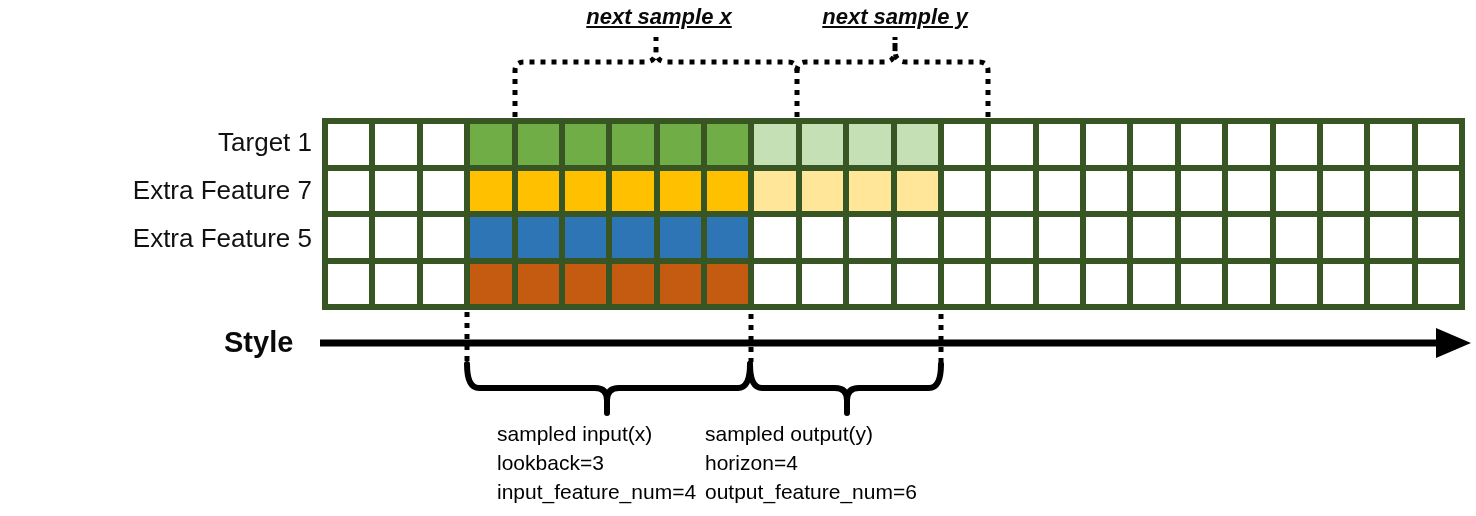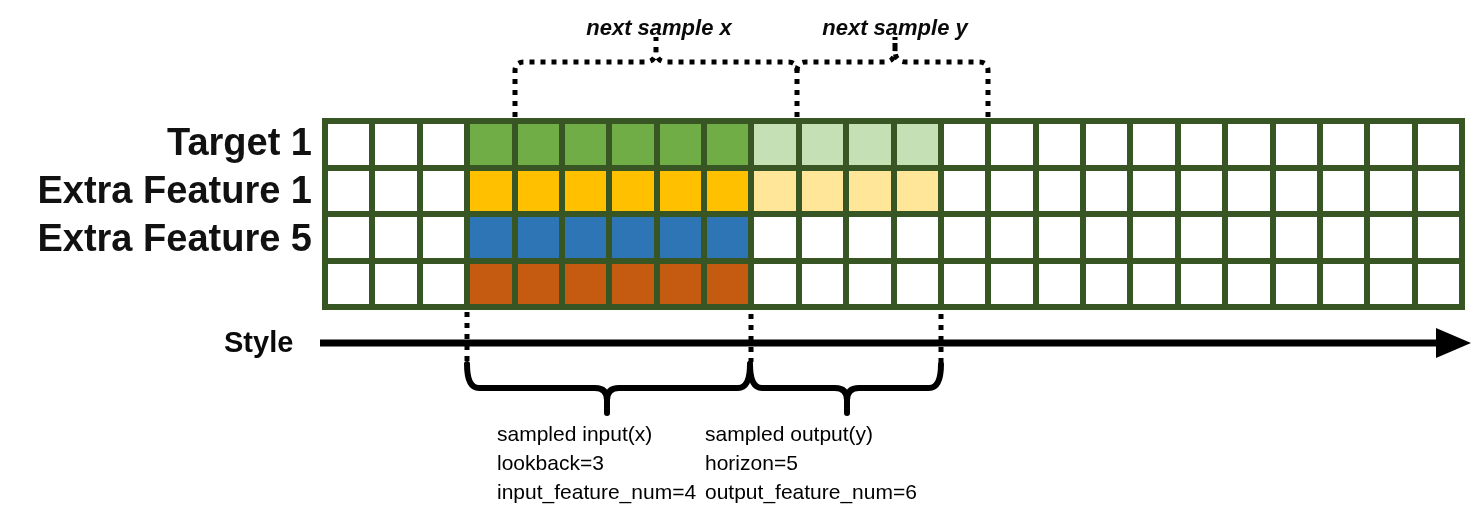--- a/index.html
+++ b/index.html
@@ -5,33 +5,33 @@
   html,body{margin:0;padding:0;background:#ffffff;}
   .stage{
     position:relative;width:1476px;height:516px;background:#ffffff;
     font-family:"Liberation Sans",sans-serif;overflow:hidden;color:#000;
   }
   .title{
     position:absolute;left:8px;top:2px;font-size:29px;font-weight:700;
     letter-spacing:0.2px;color:#151515;white-space:nowrap;
   }
   .ann{
-    position:absolute;top:15px;font-size:22px;font-style:italic;font-weight:700;
-    transform:translateX(-50%);white-space:nowrap;color:#0a0a0a;
+    position:absolute;top:4px;font-size:22px;font-style:italic;font-weight:700;
+    transform:translateX(-50%);white-space:nowrap;color:#0a0a0a;text-decoration:underline;
   }
   .ann-x{left:659px;}
   .ann-y{left:895px;}
   .overlay{position:absolute;left:0;top:0;width:1476px;height:516px;pointer-events:none;}
   .row-labels{
     position:absolute;left:0;top:118px;width:312px;height:192px;
     display:grid;grid-template-rows:repeat(4,1fr);
   }
   .row-label{
     display:flex;align-items:center;justify-content:flex-end;
-    font-size:38px;font-weight:700;white-space:nowrap;color:#111;margin-left:32px;
+    font-size:26px;font-weight:400;white-space:nowrap;color:#111;margin-left:32px;
   }
   .grid{
     position:absolute;left:322px;top:118px;width:1143px;height:192px;
     display:grid;grid-template-columns:repeat(24,1fr);grid-template-rows:repeat(4,1fr);
     gap:6px;padding:6px;box-sizing:border-box;
   }
   .cell{min-width:0;min-height:0;}
   .time-label{
     position:absolute;left:224px;top:326px;font-size:29px;font-weight:700;color:#0a0a0a;
   }
@@ -73,21 +73,21 @@
     <g stroke="#000000" stroke-width="6" fill="none" stroke-linecap="round">
       <path d="M467,364 Q467,388 479,388 L595,388 Q607,388 607,400 L607,413
                M750,364 Q750,388 738,388 L619,388 Q607,388 607,400 L607,413"></path>
       <path d="M750,364 Q750,388 762,388 L835,388 Q847,388 847,400 L847,413
                M941,364 Q941,388 929,388 L859,388 Q847,388 847,400 L847,413"></path>
     </g>
   </svg>
 
   <div class="row-labels" id="rowLabels">
       <div class="row-label">Target 1</div>
-      <div class="row-label">Extra Feature 1</div>
+      <div class="row-label">Extra Feature 7</div>
       <div class="row-label">Extra Feature 5</div>
     </div>
 
   <div class="grid" id="grid" style="background: rgb(55, 86, 35);">
       <div class="cell" style="background: rgb(255, 255, 255);"></div>
       <div class="cell" style="background: rgb(255, 255, 255);"></div>
       <div class="cell" style="background: rgb(255, 255, 255);"></div>
       <div class="cell" style="background: rgb(112, 173, 71);"></div>
       <div class="cell" style="background: rgb(112, 173, 71);"></div>
       <div class="cell" style="background: rgb(112, 173, 71);"></div>
@@ -185,17 +185,17 @@
 
   <div class="time-label">Style</div>
 
   <div class="callout callout-input" id="calloutInput">
       <div>sampled input(x)</div>
       <div>lookback=3</div>
       <div>input_feature_num=4</div>
     </div>
   <div class="callout callout-output" id="calloutOutput">
       <div>sampled output(y)</div>
-      <div>horizon=5</div>
+      <div>horizon=4</div>
       <div>output_feature_num=6</div>
     </div>
 
 </div>
 
 </body></html>

